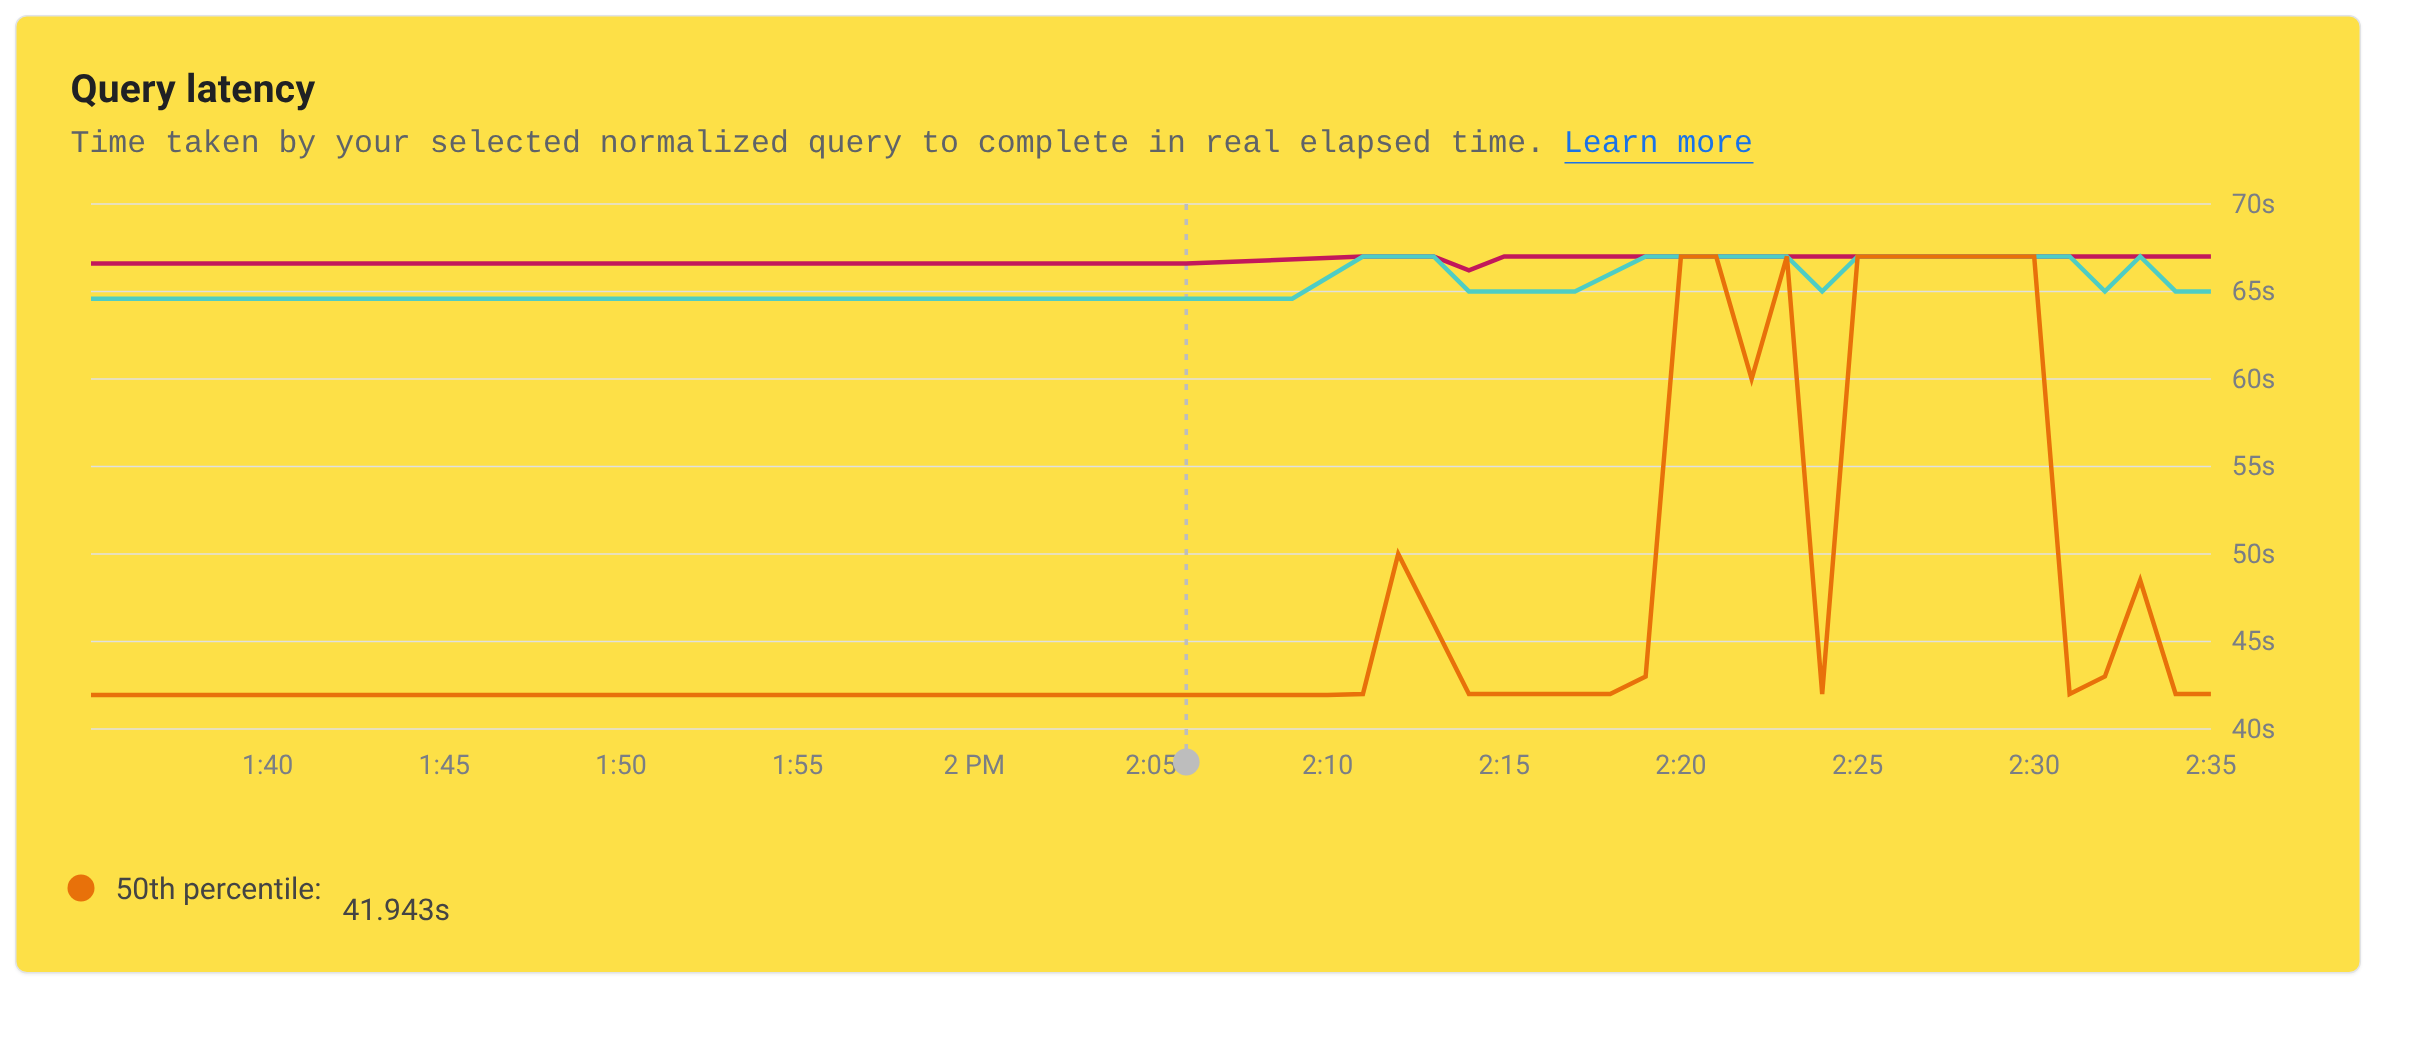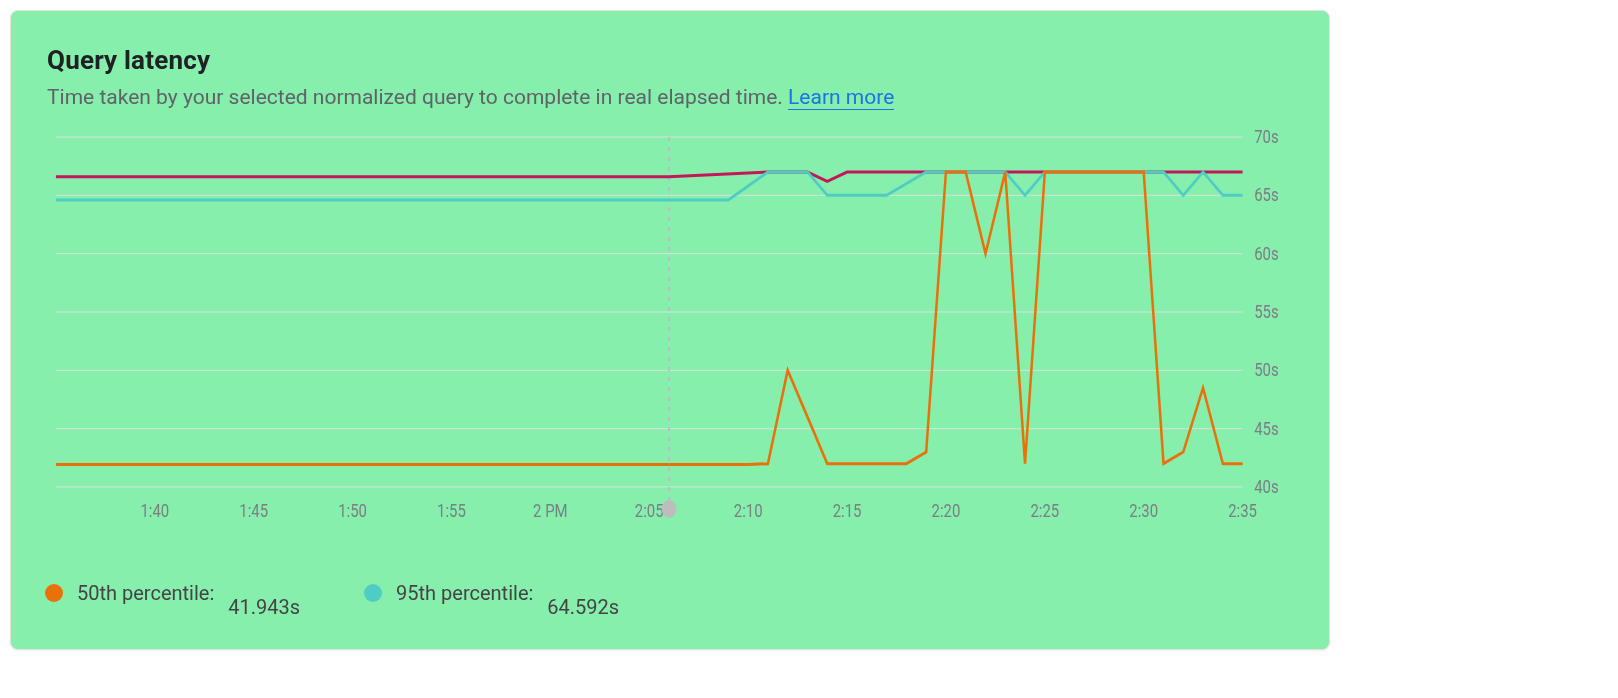--- a/index.html
+++ b/index.html
@@ -8,38 +8,39 @@
     --grid:#e0e0e0;
     --border:#e1e3e6;
     --link:#1a73e8;
     --orange:#e8710a;
     --teal:#4ecdc4;
     --pink:#c2185b;
   }
   *{box-sizing:border-box;}
   html,body{margin:0;padding:0;background:#fff;font-family:Roboto,"Google Sans",Arial,sans-serif;color:var(--text);}
   .card{
-    width:1320px;
+    width:1564px;
     margin:10px;
     padding:20px 20px 30px 20px;
     border:1px solid var(--border);
     border-radius:8px;
     box-shadow:0 1px 2px rgba(60,64,67,.08);
-    background:#86efac;
+    background:#fde047;
   }
   .title{
     font-size:26px;
     font-weight:700;
     letter-spacing:.2px;
     margin:14px 16px 10px 16px;
   }
   .subtitle{
     font-size:21px;
     color:var(--muted);
     margin:0 16px 18px 16px;
+    font-family:Liberation Mono, monospace;
   }
   .subtitle a{
     color:var(--link);
     text-decoration:none;
     border-bottom:1px solid var(--link);
   }
   .chart-wrapper{position:relative;margin-top:8px;}
   .chart-svg{display:block;width:100%;height:420px;}
   .ytick text,.xtick text{fill:#7a7e85;font-size:18px;font-family:Roboto,Arial,sans-serif;}
   .gridline{stroke:var(--grid);stroke-width:1;}
@@ -114,19 +115,14 @@
       <path id="series50" class="series-50" d="M30.0 337.4 L149.2 337.4 L268.3 337.4 L387.5 337.4 L506.7 337.4 L625.8 337.4 L745.0 337.4 L768.8 337.4 L864.2 337.4 L888.0 336.7 L911.8 243.3 L935.7 290.0 L959.5 336.7 L983.3 336.7 L1007.2 336.7 L1031.0 336.7 L1054.8 336.7 L1078.7 325.0 L1102.5 45.0 L1126.3 45.0 L1150.2 126.7 L1174.0 45.0 L1197.8 336.7 L1221.7 45.0 L1245.5 45.0 L1269.3 45.0 L1293.2 45.0 L1317.0 45.0 L1340.8 45.0 L1364.7 336.7 L1388.5 325.0 L1412.3 260.8 L1436.2 336.7 L1460.0 336.7"></path>
     </svg>
   </div>
 
   <div class="legend">
     <div class="legend-item">
       <span class="swatch sw-50"></span>
       <span>50th percentile: </span>
       <span class="val">41.943s</span>
     </div>
-    <div class="legend-item">
-      <span class="swatch sw-95"></span>
-      <span>95th percentile: </span>
-      <span class="val">64.592s</span>
-    </div>
   </div>
 </div>
 
 </body></html>

